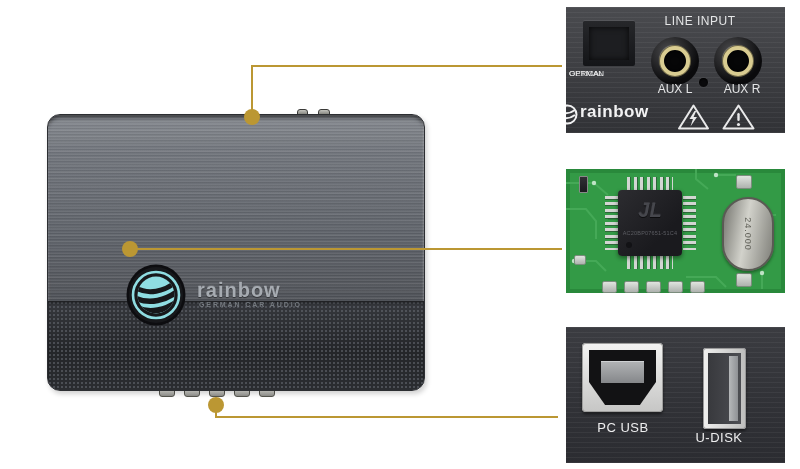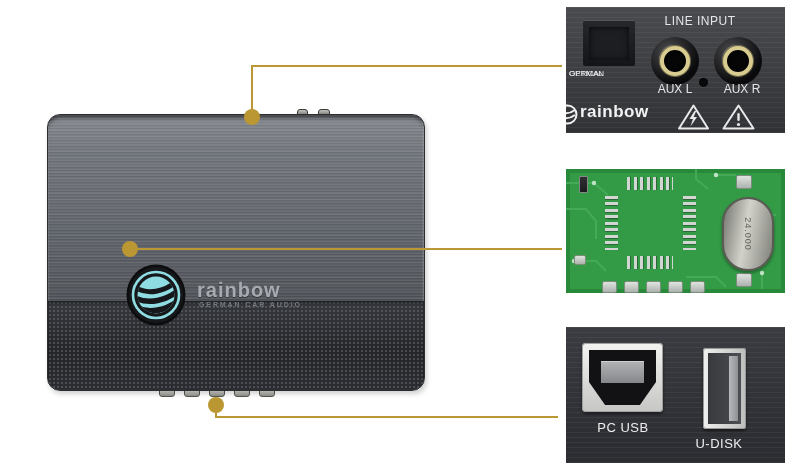--- a/index.html
+++ b/index.html
@@ -105,21 +105,21 @@
   .usbb-inner{left:7px;top:7px;right:7px;bottom:7px;background:#121214;
     clip-path:polygon(0 0,100% 0,100% 58%,76% 100%,24% 100%,0 58%);}
   .usbb-tongue{left:12px;right:12px;top:11px;height:22px;
     background:linear-gradient(180deg,#b2b4b6,#85878a);box-shadow:inset 0 1px 0 #cfd1d3;}
   .pcusb-label{left:14px;top:93px;width:86px;text-align:center;font-size:13px;letter-spacing:0.5px;color:#ededee;}
   .usba{left:137px;top:21px;width:43px;height:81px;border-radius:3px;
     background:linear-gradient(90deg,#f0f0ef,#bdbdbc);
     box-shadow:inset 0 0 0 1px #99999a,0 2px 3px rgba(0,0,0,0.5);}
   .usba-inner{left:5px;top:5px;right:5px;bottom:5px;background:linear-gradient(90deg,#38393d,#4d4e53);}
   .usba-stick{right:3px;top:3px;bottom:3px;width:9px;background:linear-gradient(90deg,#b6b8ba,#8f9195);}
-  .udisk-label{left:113px;top:109px;width:80px;text-align:center;font-size:13px;letter-spacing:0.5px;color:#ededee;}
+  .udisk-label{left:113px;top:103px;width:80px;text-align:center;font-size:13px;letter-spacing:0.5px;color:#ededee;}
 </style>
 </head>
 <body>
 
 <div id="stage">
 
   <div class="top-btn b1"></div>
   <div class="top-btn b2"></div>
   <div class="foot" style="left:159px"></div>
   <div class="foot" style="left:184px"></div>
@@ -227,20 +227,25 @@
     <div class="pad" style="left:8px;top:86px;width:12px;height:10px"></div>
     <div class="pad" style="left:36px;top:112px;width:15px;height:12px"></div>
     <div class="pad" style="left:58px;top:112px;width:15px;height:12px"></div>
     <div class="pad" style="left:80px;top:112px;width:15px;height:12px"></div>
     <div class="pad" style="left:102px;top:112px;width:15px;height:12px"></div>
     <div class="pad" style="left:124px;top:112px;width:15px;height:12px"></div>
     <div class="pins pins-left"></div>
     <div class="pins pins-right"></div>
     <div class="pins-h pins-top"></div>
     <div class="pins-h pins-bottom"></div>
+    <div class="chip">
+      <div class="chip-logo">JL</div>
+      <div class="chip-marking">AC20BP07651-51C4</div>
+      <div class="chip-dot"></div>
+    </div>
     <div class="crystal">
       <div class="crystal-label">24.000</div>
     </div>
   </div>
 
   <div class="photo panel-usb">
     <div class="streaks"></div>
     <div class="usbb">
       <div class="usbb-inner">
         <div class="usbb-tongue"></div>

